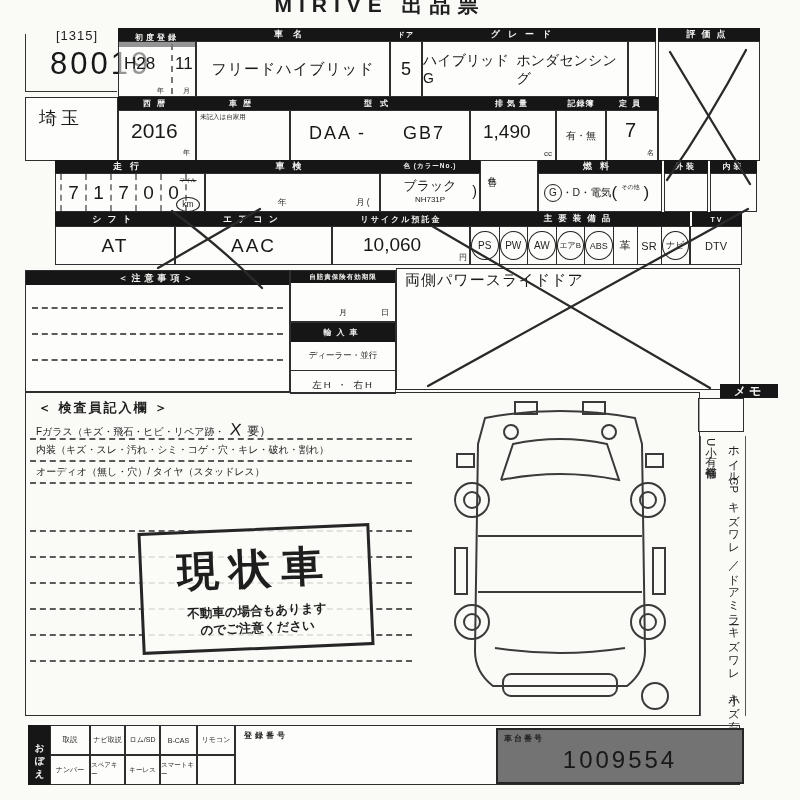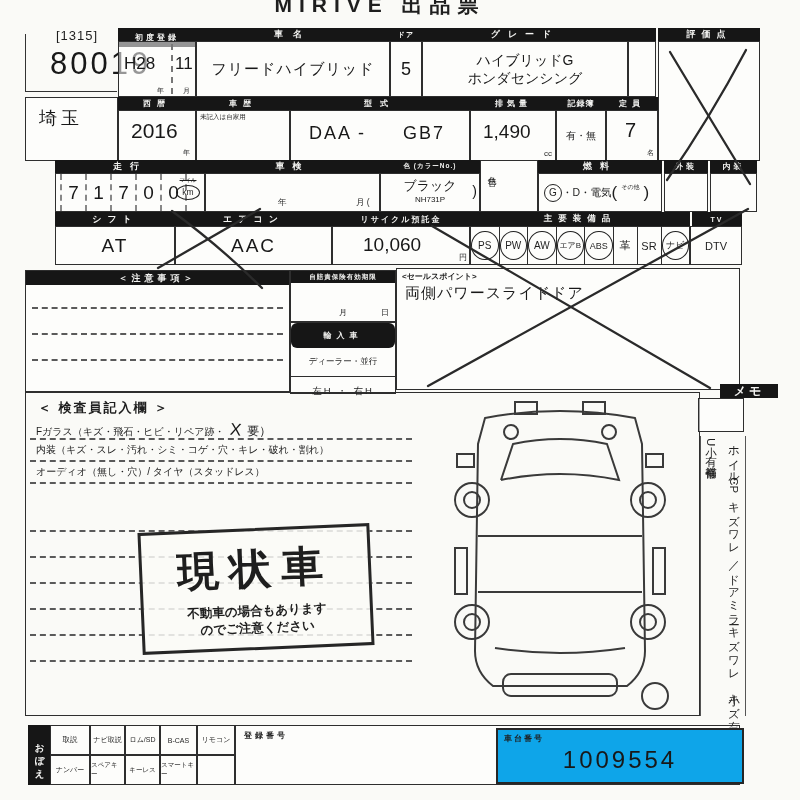--- a/index.html
+++ b/index.html
@@ -53,21 +53,21 @@
 <div class="abs cell" style="left:196px;top:41px;width:194px;height:56px;display:flex;align-items:center;justify-content:center;">
   <span class="hand" style="font-size:15px;letter-spacing:1px;">フリードハイブリッド</span>
 </div>
 
 <div class="abs bar" style="left:390px;top:28px;width:32px;height:13px;font-size:7px;letter-spacing:1px;">ドア</div>
 <div class="abs cell" style="left:390px;top:41px;width:32px;height:56px;display:flex;align-items:center;justify-content:center;">
   <span class="hand" style="font-size:18px;">5</span>
 </div>
 
 <div class="abs bar" style="left:422px;top:28px;width:206px;height:13px;font-size:9px;letter-spacing:8px;">グレード</div>
-<div class="abs cell" style="left:422px;top:41px;width:206px;height:56px;display:flex;flex-direction:column;align-items:center;justify-content:center;line-height:1.3;">
+<div class="abs cell" style="left:422px;top:41px;width:206px;height:56px;display:flex;align-items:center;justify-content:center;line-height:1.3;">
   <span class="hand" style="font-size:14px;">ハイブリッドG</span>
   <span class="hand" style="font-size:14px;">ホンダセンシング</span>
 </div>
 
 <div class="abs bar" style="left:628px;top:28px;width:28px;height:13px;"></div>
 <div class="abs cell" style="left:628px;top:41px;width:28px;height:56px;"></div>
 
 <div class="abs bar" style="left:658px;top:28px;width:102px;height:13px;font-size:9px;letter-spacing:6px;">評価点</div>
 <div class="abs cell" style="left:658px;top:41px;width:102px;height:120px;"></div>
 
@@ -109,21 +109,21 @@
 <div class="abs cell" style="left:55px;top:173px;width:150px;height:39px;">
   <div class="abs" style="left:4px;top:0;height:100%;display:flex;">
     <span class="hand" style="width:23px;display:flex;align-items:center;justify-content:center;font-size:19px;border-left:2px dashed #888;">7</span>
     <span class="hand" style="width:23px;display:flex;align-items:center;justify-content:center;font-size:19px;border-left:2px dashed #888;">1</span>
     <span class="hand" style="width:23px;display:flex;align-items:center;justify-content:center;font-size:19px;border-left:2px dashed #888;">7</span>
     <span class="hand" style="width:23px;display:flex;align-items:center;justify-content:center;font-size:19px;border-left:2px dashed #888;">0</span>
     <span class="hand" style="width:23px;display:flex;align-items:center;justify-content:center;font-size:19px;border-left:2px dashed #888;border-right:2px dashed #888;">0</span>
   </div>
   <div class="abs" style="right:4px;top:3px;width:24px;text-align:center;">
     <div style="font-size:5.5px;text-decoration:line-through;">マイル</div>
-    <div style="font-size:8.5px;border:1.4px solid #222;border-radius:50%;width:22px;height:13px;line-height:13px;margin-top:1px;">km</div>
+    <div style="font-size:8.5px;border:1.4px solid #222;border-radius:50%;width:22px;height:13px;line-height:13px;margin-top:13px;">km</div>
   </div>
 </div>
 
 <div class="abs bar" style="left:205px;top:160px;width:175px;height:13px;font-size:9px;letter-spacing:8px;">車検</div>
 <div class="abs cell" style="left:205px;top:173px;width:175px;height:39px;">
   <span class="abs" style="left:72px;bottom:2px;font-size:8.5px;">年</span>
   <span class="abs" style="left:150px;bottom:2px;font-size:8.5px;">月 (</span>
 </div>
 
 <div class="abs bar" style="left:380px;top:160px;width:100px;height:13px;font-size:6.5px;letter-spacing:1px;">色 (カラーNo.)</div>
@@ -206,27 +206,26 @@
   <div class="dash" style="margin:24px 6px 0 6px;"></div>
 </div>
 
 <div class="abs cell" style="left:290px;top:270px;width:106px;height:52px;">
   <div class="bar" style="width:100%;height:12px;font-size:6.5px;letter-spacing:1px;">自賠責保険有効期限</div>
   <span class="abs" style="left:48px;bottom:3px;font-size:8px;">月</span>
   <span class="abs" style="right:6px;bottom:3px;font-size:8px;">日</span>
 </div>
 
 <div class="abs cell" style="left:290px;top:322px;width:106px;height:72px;">
-  <div class="bar" style="width:100%;height:25px;font-size:8px;letter-spacing:5px;border-radius:6px;">輸入車</div>
+  <div class="bar" style="width:100%;height:19px;font-size:8px;letter-spacing:5px;">輸入車</div>
   <div style="height:28px;display:flex;align-items:center;justify-content:center;font-size:8.5px;border-bottom:1.4px solid #2e2e2e;">ディーラー・並行</div>
   <div style="height:28px;display:flex;align-items:center;justify-content:center;font-size:9.5px;letter-spacing:2px;">左H ・ 右H</div>
 </div>
 
 <div class="abs cell" style="left:396px;top:268px;width:344px;height:122px;">
-  <div style="margin:2px 0 0 5px;font-size:8px;font-weight:bold;">&lt;セールスポイント&gt;</div>
   <div class="hand" style="margin:2px 0 0 8px;font-size:15px;letter-spacing:1px;">両側パワースライドドア</div>
 </div>
 
 <div class="abs cell" style="left:25px;top:392px;width:675px;height:324px;background:transparent;"></div>
 <div class="abs" style="left:38px;top:399px;font-size:13px;font-weight:bold;letter-spacing:2px;">＜ 検査員記入欄 ＞</div>
 <div class="abs" style="left:36px;top:420px;font-size:10px;">
   <span>Fガラス（キズ・飛石・ヒビ・リペア跡・</span>
   <span class="hand" style="font-size:17px;display:inline-block;transform:rotate(6deg);margin:0 3px;">X</span>
   <span style="font-size:12px;">要）</span>
 </div>
@@ -289,21 +288,21 @@
 
 <div class="abs cell" style="left:50px;top:755px;width:40px;height:30px;display:flex;align-items:center;justify-content:center;font-size:7px;">ナンバー</div>
 <div class="abs cell" style="left:90px;top:755px;width:35px;height:30px;display:flex;align-items:center;justify-content:center;font-size:6.5px;">スペアキー</div>
 <div class="abs cell" style="left:125px;top:755px;width:35px;height:30px;display:flex;align-items:center;justify-content:center;font-size:6.5px;">キーレス</div>
 <div class="abs cell" style="left:160px;top:755px;width:37px;height:30px;display:flex;align-items:center;justify-content:center;font-size:6.5px;">スマートキー</div>
 <div class="abs cell" style="left:197px;top:755px;width:38px;height:30px;"></div>
 
 <div class="abs cell" style="left:235px;top:725px;width:505px;height:60px;">
   <span class="abs" style="left:8px;top:4px;font-size:8px;font-weight:bold;letter-spacing:3px;">登録番号</span>
 </div>
-<div class="abs" style="left:496px;top:728px;width:248px;height:56px;border:2.2px solid #262626;background:#0ea5e9;z-index:3;">
+<div class="abs" style="left:496px;top:728px;width:248px;height:56px;border:2.2px solid #262626;background:#737373;z-index:3;">
   <span class="abs" style="left:6px;top:3px;font-size:8px;font-weight:bold;letter-spacing:2px;">車台番号</span>
   <div class="hand" style="text-align:center;margin-top:16px;font-size:24px;letter-spacing:3px;">1009554</div>
 </div>
 
 <svg class="abs" style="left:0;top:0;pointer-events:none;z-index:5;" width="800" height="800" viewBox="0 0 800 800">
   <g stroke="#2a2a2a" stroke-width="2.3" fill="none" stroke-linecap="round">
     <path d="M670,52 Q706,112 750,184"></path>
     <path d="M746,50 Q710,118 667,180"></path>
     <path d="M158,268 Q210,238 260,209"></path>
     <path d="M172,211 Q222,248 262,288"></path>

